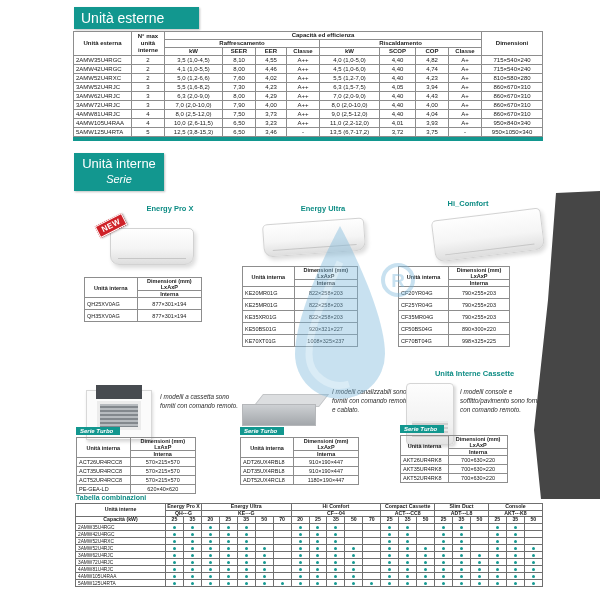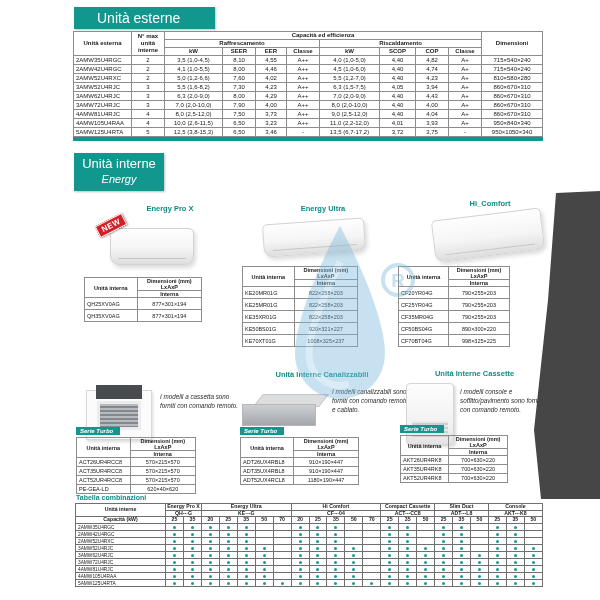--- a/index.html
+++ b/index.html
@@ -1,21 +1,21 @@
 <!DOCTYPE html>
 <html><head>
 <meta charset="utf-8">
 <style>
   html,body{margin:0;padding:0;background:#fff;}
   .page{position:relative;width:600px;height:600px;background:#ffffff;overflow:hidden;
         font-family:"Liberation Sans", sans-serif;color:#1a1a1a;}
   .abs{position:absolute;}
   
   .titlebox{background:#12978f;color:#fff;box-shadow:1px 1px 2px rgba(0,0,0,.25);}
-  .titlebox.one{left:74px;top:7px;width:118px;height:22px;font-size:14px;line-height:22px;padding-left:23px;}
+  .titlebox.one{left:74px;top:7px;width:118px;height:22px;font-size:14px;line-height:22px;padding-left:7px;}
   .titlebox.two{left:74px;top:153px;width:90px;height:36px;text-align:center;padding-top:2px;}
   .titlebox.two .l1{font-size:13px;line-height:17px;}
   .titlebox.two .l2{font-size:11px;font-style:italic;line-height:14px;}
   
   table{border-collapse:collapse;table-layout:fixed;width:100%;}
   th,td{border:1px solid #8d8d8d;padding:0 1px;text-align:center;vertical-align:middle;
         font-weight:normal;overflow:hidden;white-space:nowrap;}
   
   #outdoorTable{font-size:6px;}
   #outdoorTable th{font-weight:bold;font-size:6px;line-height:1.15;white-space:normal;}
@@ -223,26 +223,26 @@
             <td>-</td>
             <td>950×1050×340</td>
           </tr>
         </tbody>
       </table>
     <div class="tealbar"></div>
   </div>
 
   <div class="abs titlebox two">
     <div class="l1">Unità interne</div>
-    <div class="l2">Energy</div>
+    <div class="l2">Serie</div>
   </div>
 
   <div class="abs prodtitle" style="left:95px;top:204px;width:150px;">Energy Pro X</div>
   <div class="abs prodtitle" style="left:248px;top:204px;width:150px;">Energy Ultra</div>
-  <div class="abs prodtitle" style="left:420px;top:199px;width:140px;">Hi_Comfort</div>
+  <div class="abs prodtitle" style="left:398px;top:199px;width:140px;">Hi_Comfort</div>
 
   <div class="abs wall-unit" style="left:110px;top:228px;width:82px;height:35px;"></div>
   <div class="abs newbadge" style="left:96px;top:219px;">NEW</div>
   <div class="abs wall-unit" style="left:263px;top:221px;width:100px;height:31px;transform:rotate(-4deg);"></div>
   <div class="abs wall-unit" style="left:433px;top:214px;width:108px;height:40px;transform:rotate(-7deg);"></div>
 
   <div class="abs dimtable" id="wt0" style="left:84px;top:277px;width:118px;">
       <table>
         <colgroup>
           <col style="width: 45%;">
@@ -341,21 +341,20 @@
             <td>890×300×220</td>
           </tr>
           <tr>
             <td class="code">CF70BT04G</td>
             <td>998×325×225</td>
           </tr>
         </tbody>
       </table>
     </div>
 
-  <div class="abs prodtitle" style="left:238px;top:370px;width:168px;">Unità Interne Canalizzabili</div>
   <div class="abs prodtitle" style="left:402px;top:369px;width:145px;">Unità Interne Cassette</div>
 
   <div class="abs cassette" style="left:86px;top:390px;width:64px;height:48px;">
     <div class="cas-top"></div>
     <div class="cas-grille"></div>
   </div>
   <div class="abs desc" style="left:160px;top:392px;width:84px;">I modelli a cassetta sono forniti con comando remoto.</div>
 
   <div class="abs duct-top" style="left:258px;top:394px;width:64px;height:11px;"></div>
   <div class="abs duct-front" style="left:242px;top:404px;width:72px;height:20px;"></div>

